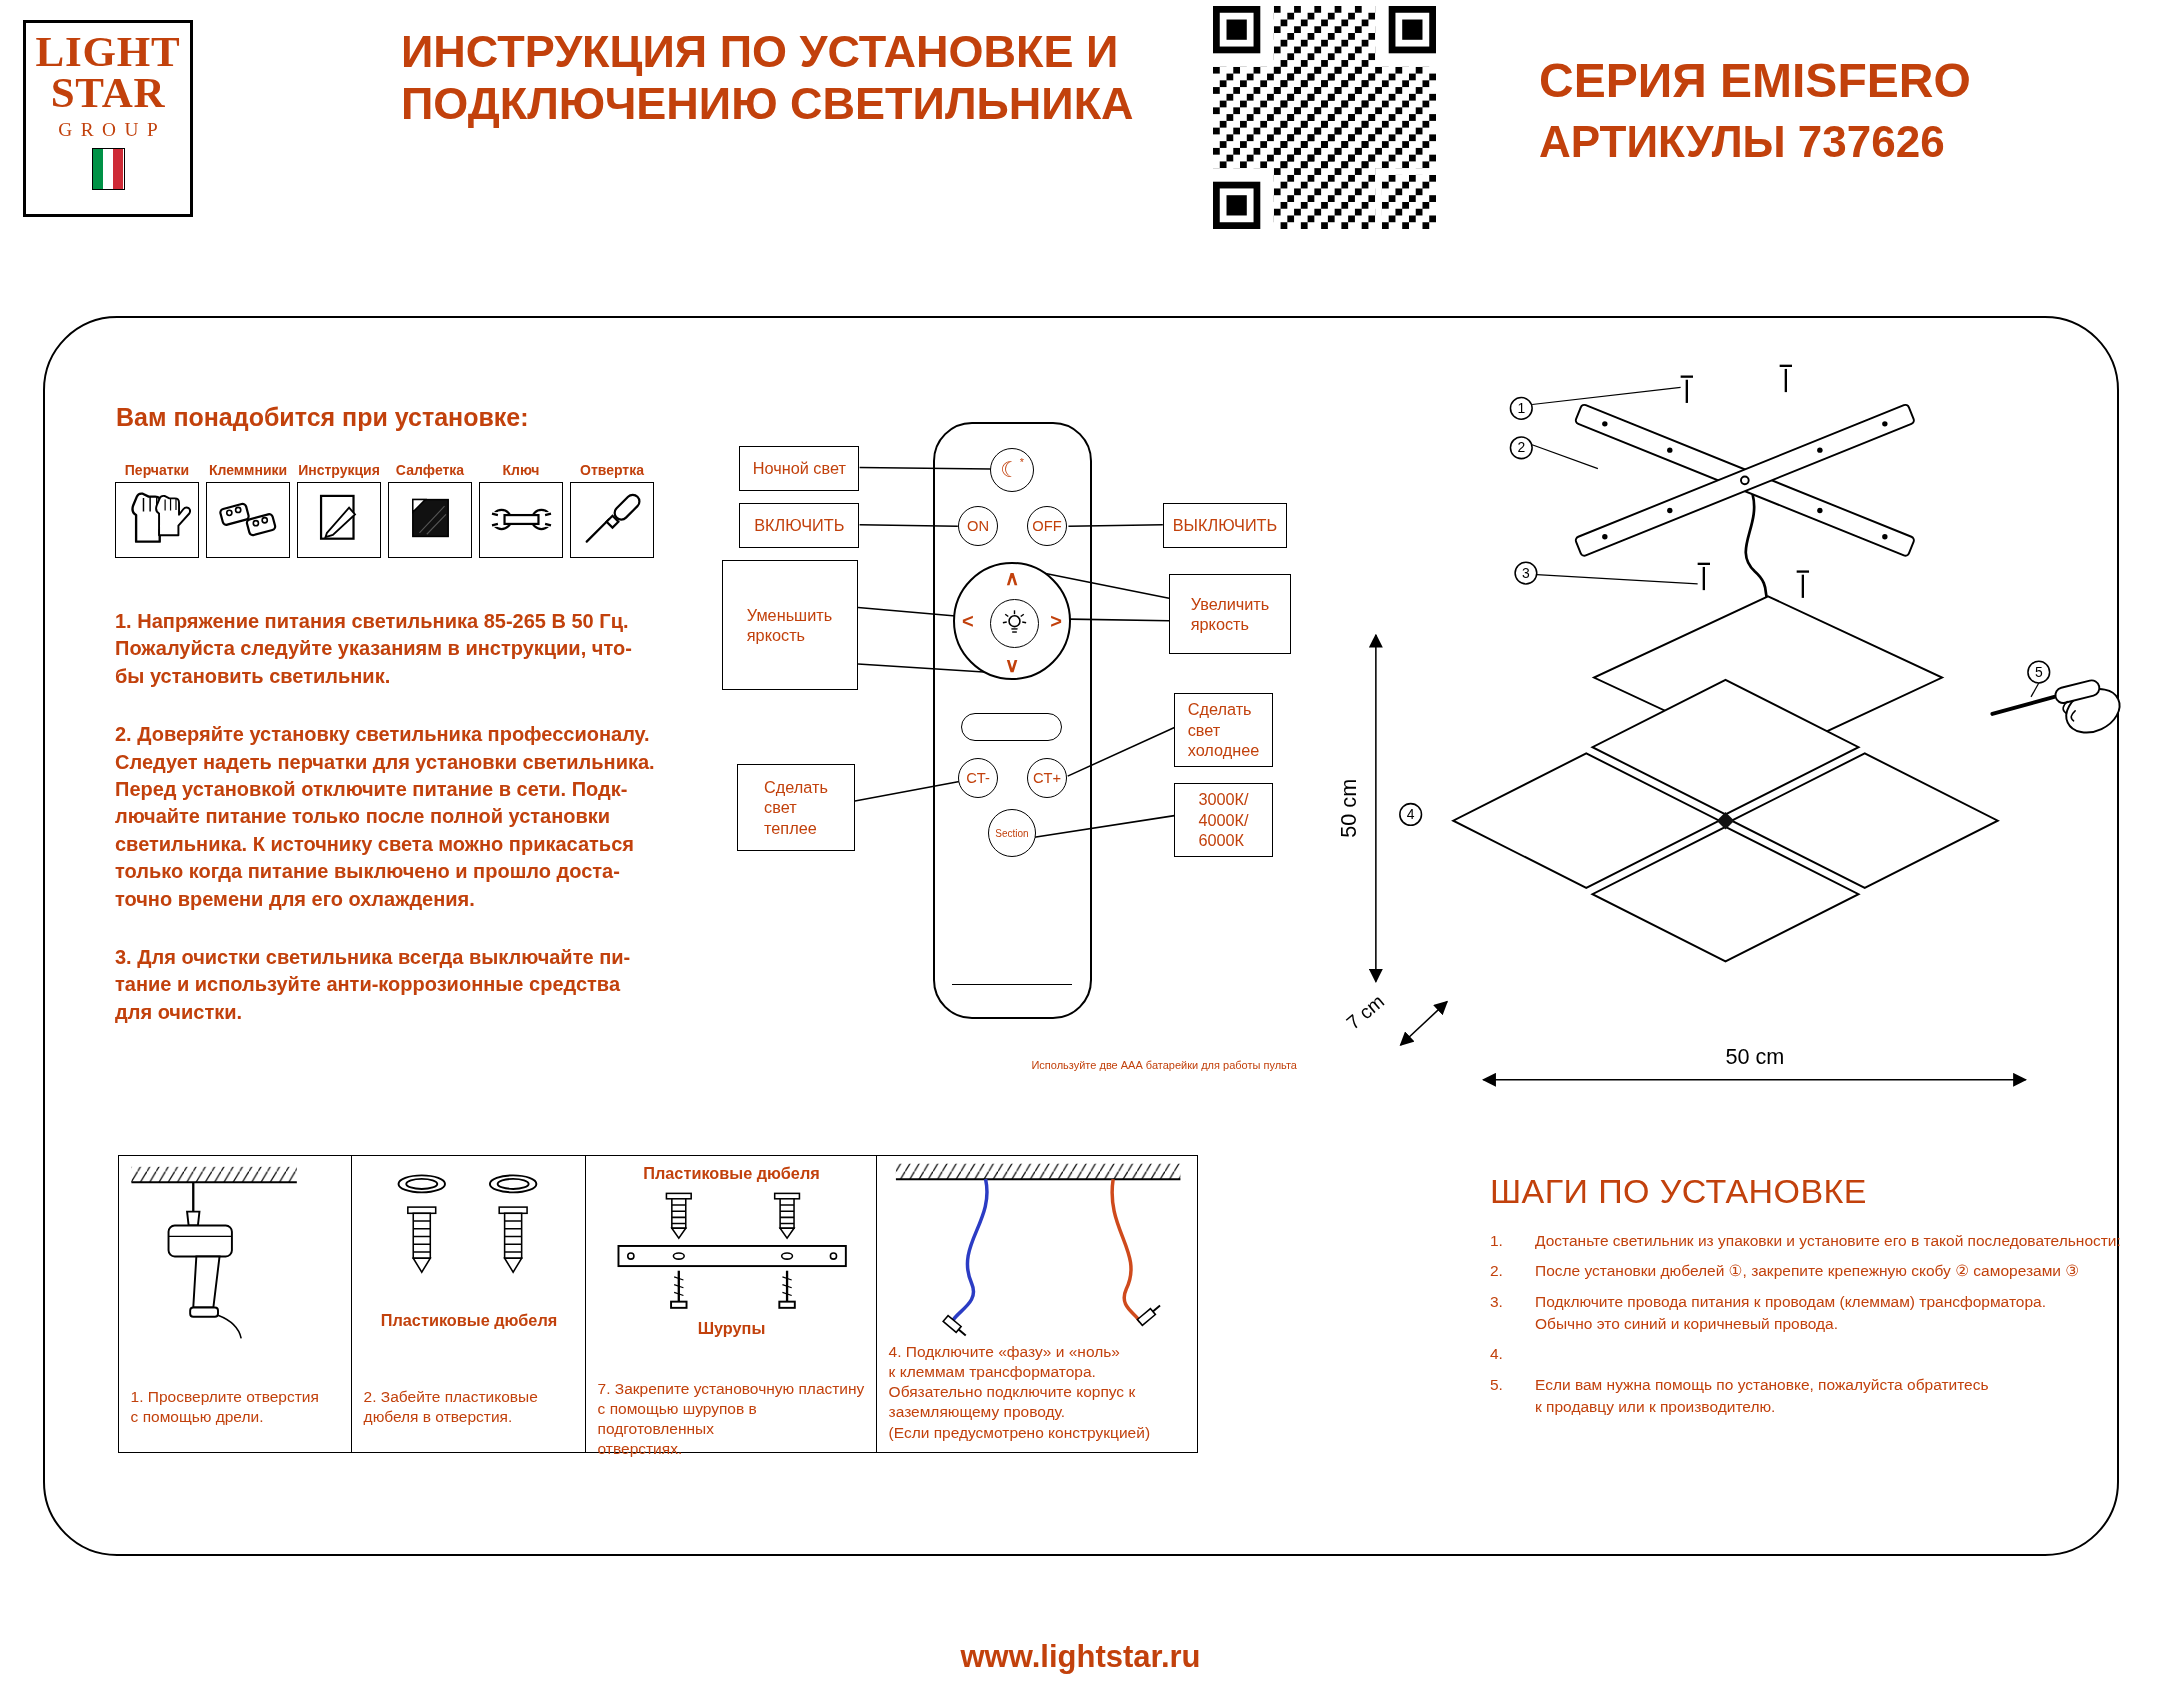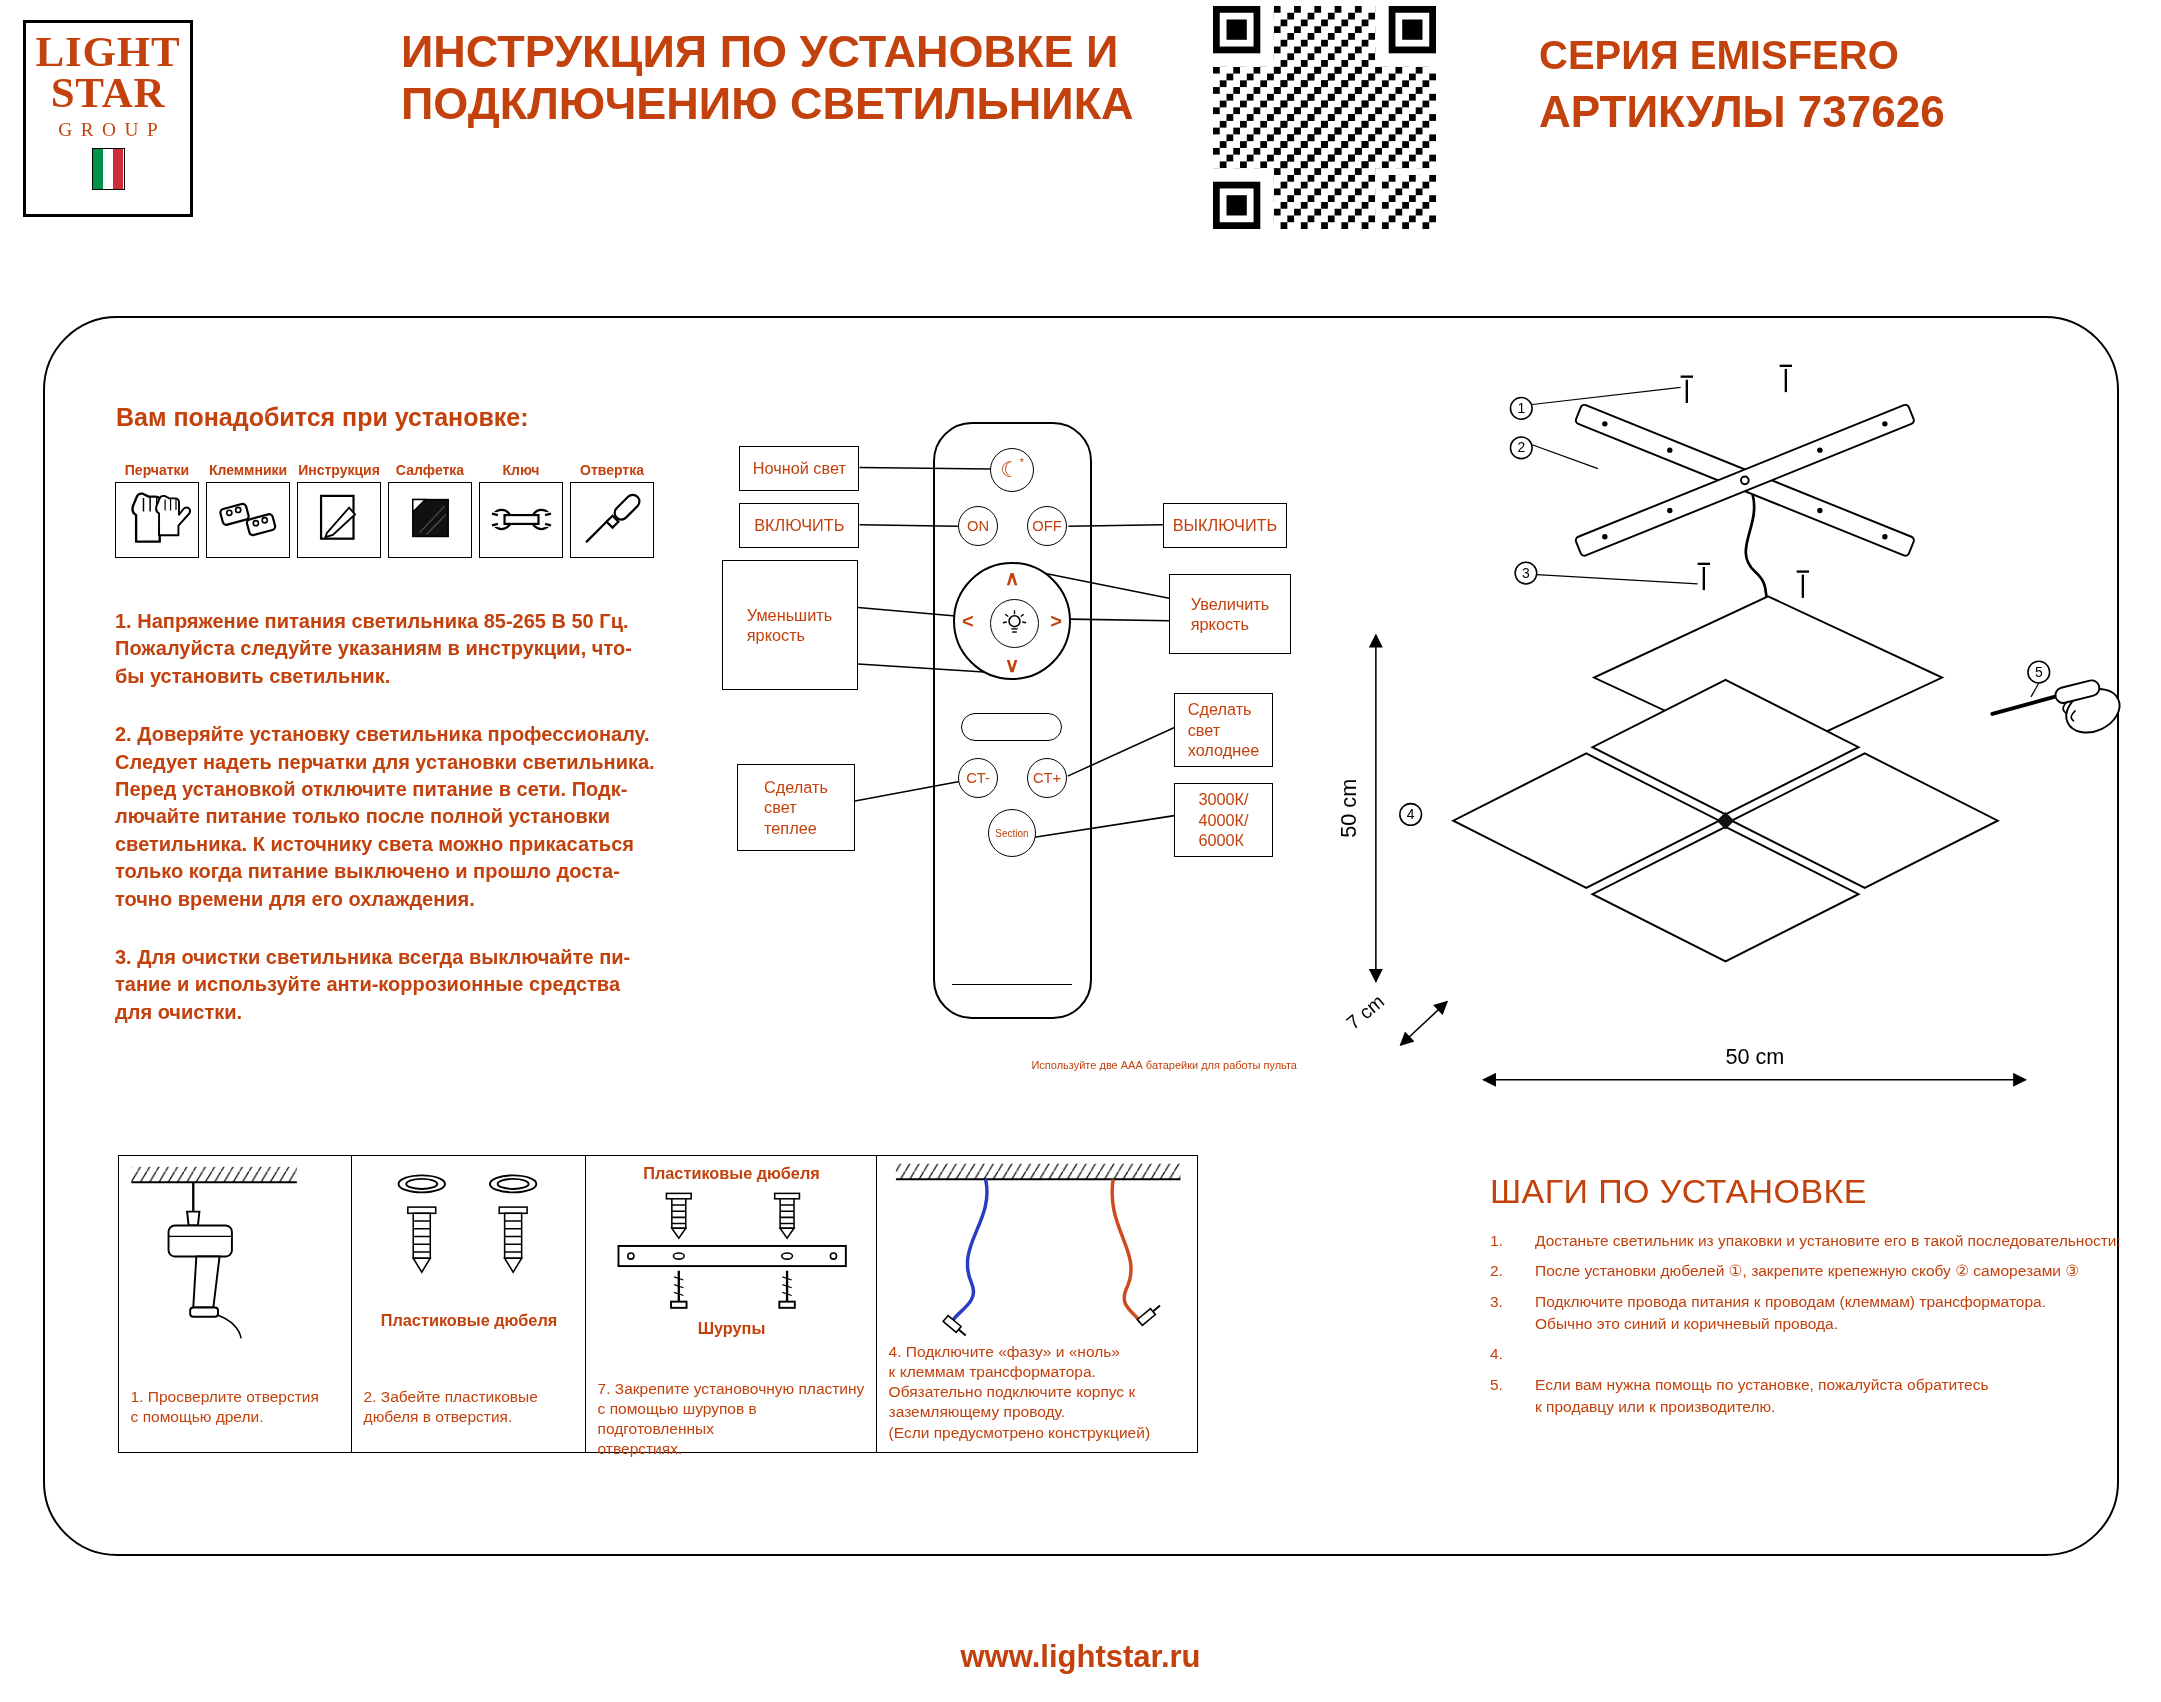--- a/index.html
+++ b/index.html
@@ -14,21 +14,21 @@
   .logo-txt { font-family:"Liberation Serif", serif; font-weight:700; font-size:43px;
               line-height:0.94; letter-spacing:0.8px; }
   .logo-group { font-size:19.3px; letter-spacing:8.5px; padding-left:8.5px; margin-top:5.4px; font-family:"Liberation Serif", serif; }
   .flag { margin:7px auto 0; width:31px; height:40px; border:1.5px solid #000; display:flex; box-sizing:content-box; }
   .flag span { flex:1; height:100%; }
   .fg { background:#009246; } .fw { background:#fff; } .fr { background:#ce2b37; }
 
   .title { left:401px; top:26px; font-size:45px; font-weight:700; line-height:1.16; }
   .qr { left:1213px; top:6.2px; width:223px; height:223px; }
   .series { left:1539px; top:32.5px; }
-  .series-1 { font-size:40px; font-weight:700; }
+  .series-1 { font-size:48px; font-weight:700;margin-top:20px; }
   .series-2 { font-size:44px; font-weight:700; margin-top:9.3px; }
 
   
   .frame { left:43px; top:316px; width:2076px; height:1240px; border:2.3px solid #000;
            border-radius:74px; box-sizing:border-box; }
 
   
   .tools-h { left:116px; top:403px; font-size:25px; font-weight:700; }
   .tools { left:115px; top:462px; display:flex; gap:7px; }
   .tool { width:84px; text-align:center; }

